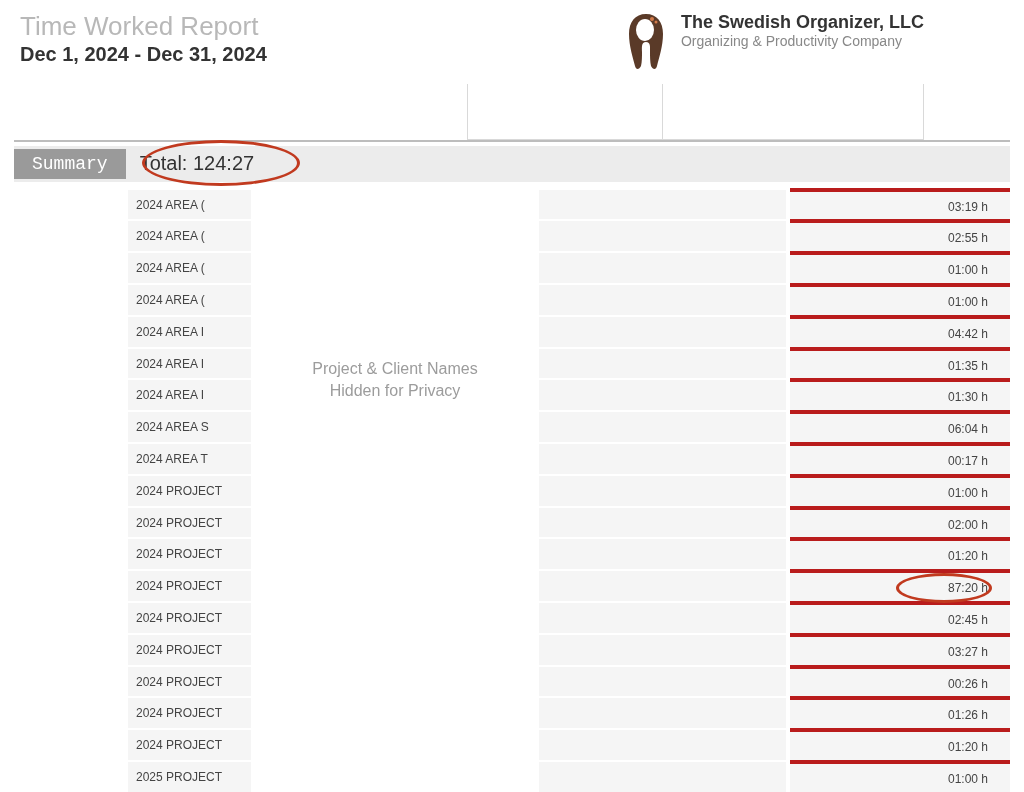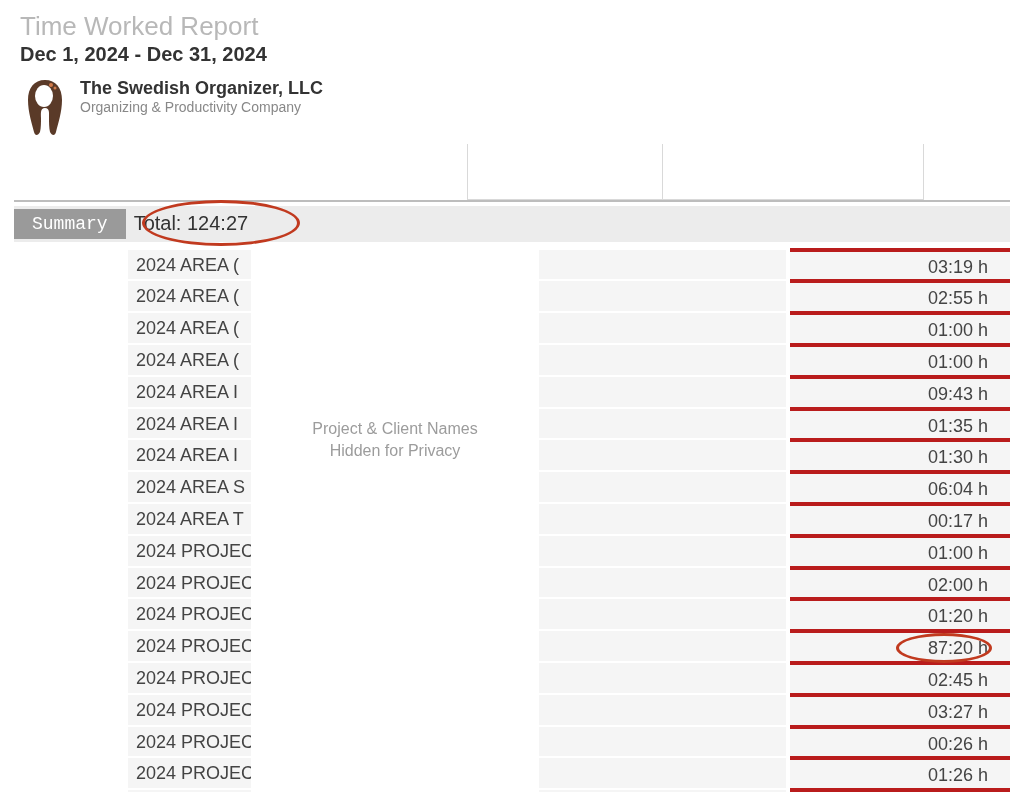--- a/index.html
+++ b/index.html
@@ -11,21 +11,20 @@
     width: 1024px;
     height: 792px;
     overflow: hidden;
     position: relative;
   }
   .header {
     display: flex;
     justify-content: space-between;
     align-items: flex-start;
     padding: 12px 20px 0 20px;
-    flex-direction: column;
   }
   .title-block { }
   .report-title {
     font-size: 26px;
     font-weight: 400;
     color: #b8b8b8;
     margin: 0;
     line-height: 1.1;
   }
   .date-range {
@@ -87,21 +86,21 @@
     background: #9a9a9a;
     color: #fff;
     font-size: 18px;
     padding: 5px 18px;
     font-weight: 400;
     font-family: Liberation Mono, monospace;
   }
   .total-text {
     font-size: 20px;
     color: #333;
-    margin-left: 8px;
+    margin-left: 14px;
     font-weight: 400;
     position: relative;
     z-index: 2;
   }
   .ellipse {
     position: absolute;
     border: 3px solid #c13a1f;
     border-radius: 50%;
     pointer-events: none;
     z-index: 5;
@@ -113,21 +112,21 @@
     height: 46px;
   }
   .table-wrap {
     margin: 0 14px;
     position: relative;
   }
   .row {
     display: flex;
     align-items: center;
     height: 31.8px;
-    font-size: 18px;
+    font-size: 12px;
     color: #444;
   }
   .cell-label {
     width: 394px;
     padding-left: 8px;
     background: #f5f5f5;
     margin-left: 114px;
     margin-right: 4px;
     border-top: 2px solid #fff;
     overflow: hidden;
@@ -248,21 +247,21 @@
       <div class="gap"></div>
       <div class="cell-mid"></div>
       <div class="gap"></div>
       <div class="cell-time">01:00 h</div>
     </div>
     <div class="row">
       <div class="cell-label">2024 AREA I</div>
       <div class="gap"></div>
       <div class="cell-mid"></div>
       <div class="gap"></div>
-      <div class="cell-time">09:43 h</div>
+      <div class="cell-time">04:42 h</div>
     </div>
     <div class="row">
       <div class="cell-label">2024 AREA I</div>
       <div class="gap"></div>
       <div class="cell-mid"></div>
       <div class="gap"></div>
       <div class="cell-time">01:35 h</div>
     </div>
     <div class="row">
       <div class="cell-label">2024 AREA I</div>

